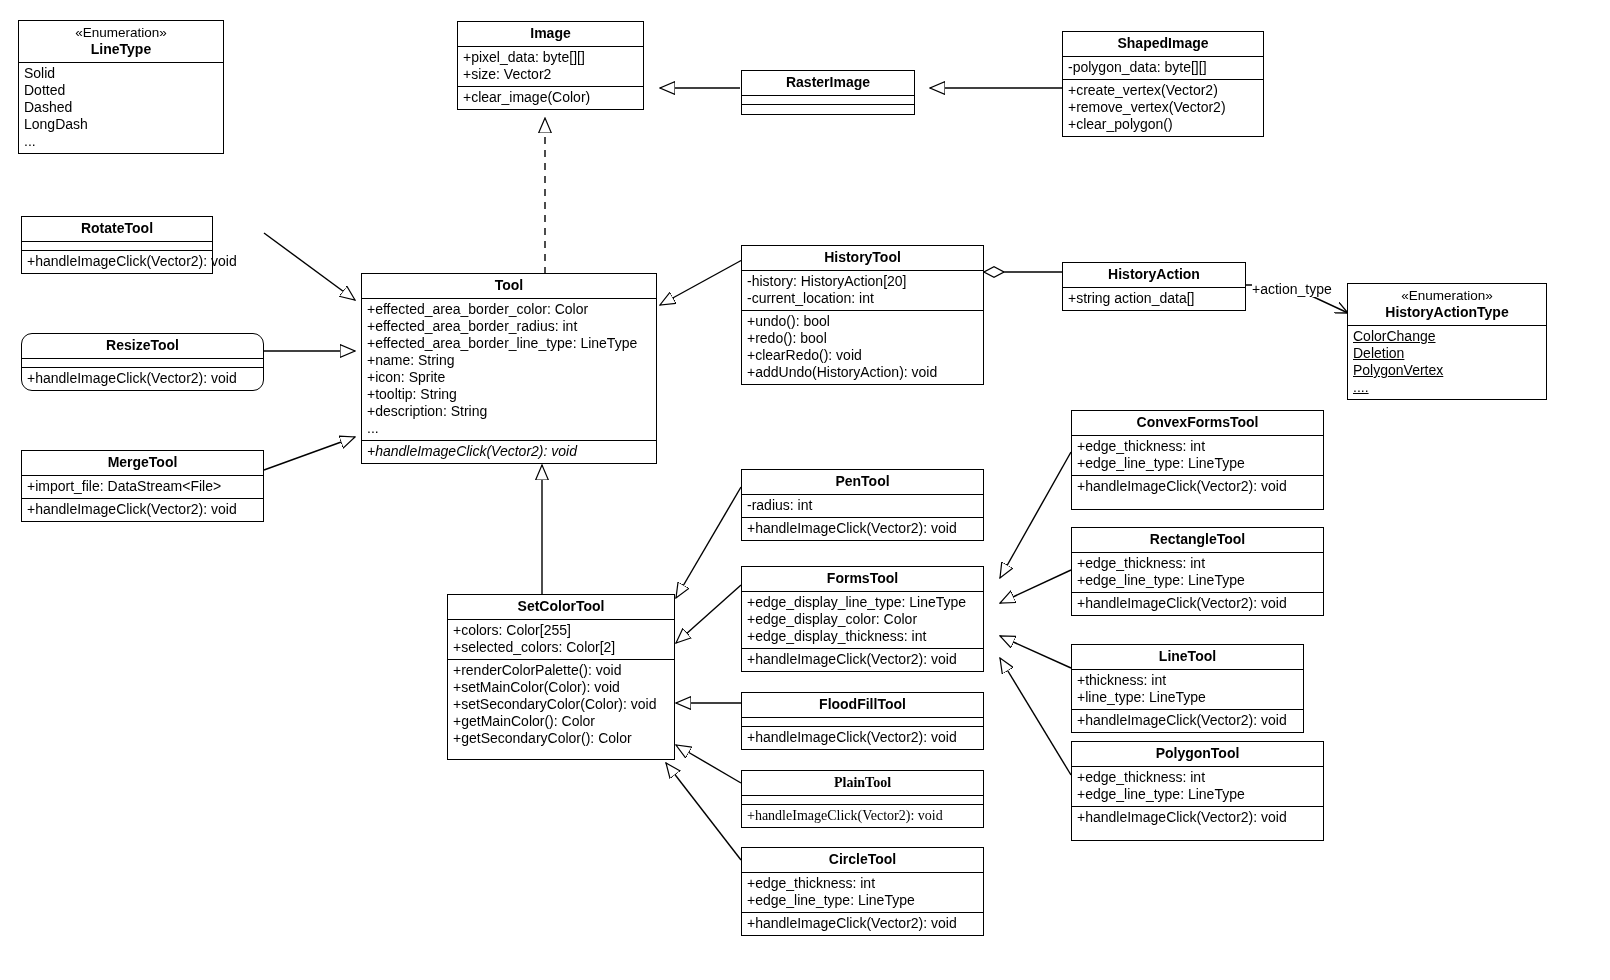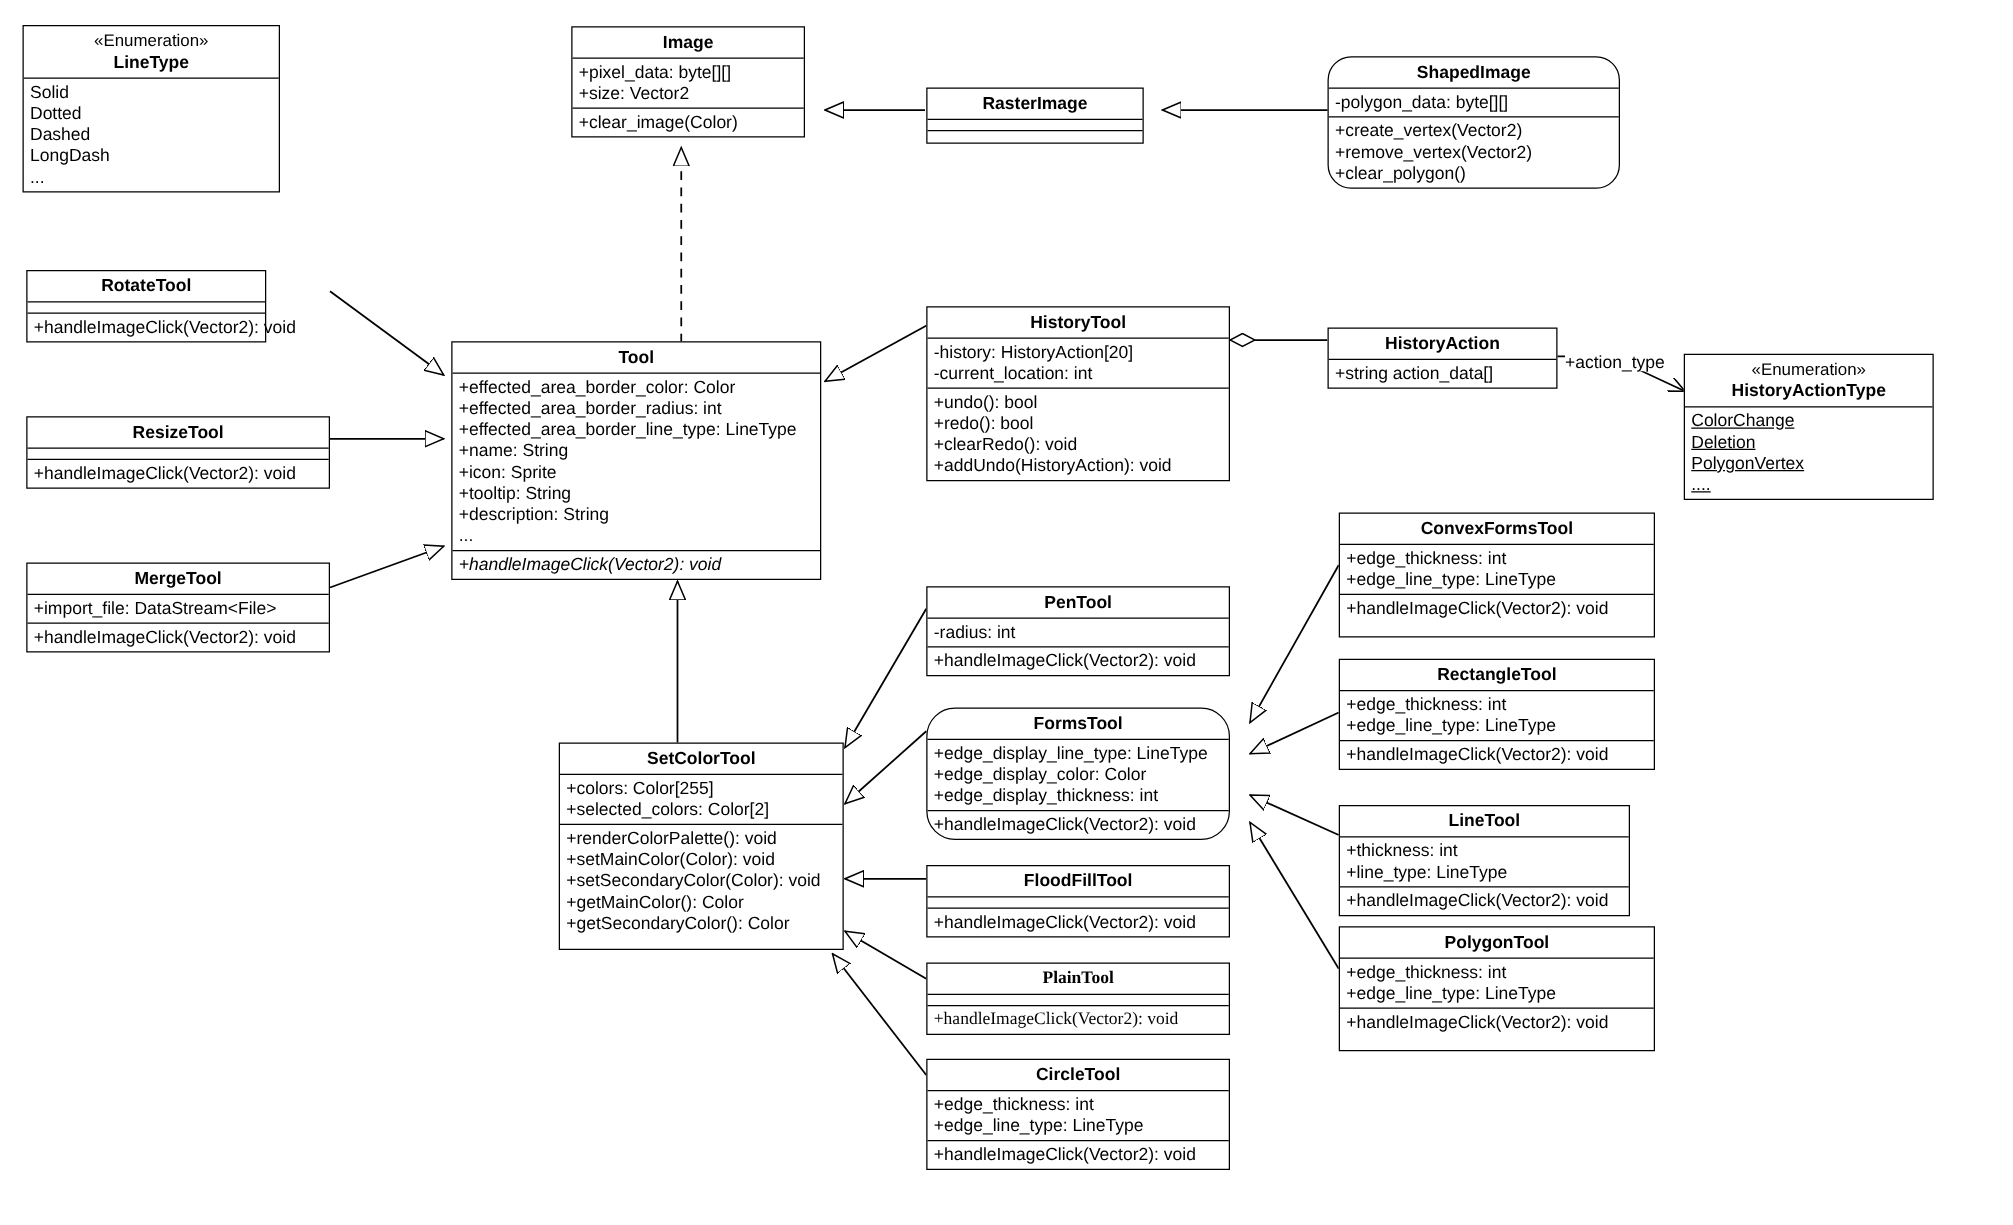--- a/index.html
+++ b/index.html
@@ -165,21 +165,21 @@
   </div>
 
   <div class="uml-class" style="left:741px; top:70px; width:174px;">
     <div class="uml-section uml-name">
       <span>RasterImage</span>
     </div>
     <div class="uml-section empty"></div>
     <div class="uml-section empty"></div>
   </div>
 
-  <div class="uml-class" style="left:1062px; top:45px; width:234px;border-radius:19px;">
+  <div class="uml-class" style="left:1062px; top:31px; width:202px;">
     <div class="uml-section uml-name">
       <span>ShapedImage</span>
     </div>
     <div class="uml-section">
       <div class="uml-row">-polygon_data: byte[][]</div>
     </div>
     <div class="uml-section" style="min-height:51px;">
       <div class="uml-row">+create_vertex(Vector2)</div>
       <div class="uml-row">+remove_vertex(Vector2)</div>
       <div class="uml-row">+clear_polygon()</div>
@@ -189,21 +189,21 @@
   <div class="uml-class" style="left:21px; top:216px; width:192px;">
     <div class="uml-section uml-name">
       <span>RotateTool</span>
     </div>
     <div class="uml-section empty"></div>
     <div class="uml-section">
       <div class="uml-row">+handleImageClick(Vector2): void</div>
     </div>
   </div>
 
-  <div class="uml-class" style="left:21px; top:333px; width:243px;">
+  <div class="uml-class" style="left:21px; top:333px; width:243px;border-radius:11px;">
     <div class="uml-section uml-name">
       <span>ResizeTool</span>
     </div>
     <div class="uml-section empty"></div>
     <div class="uml-section">
       <div class="uml-row">+handleImageClick(Vector2): void</div>
     </div>
   </div>
 
   <div class="uml-class" style="left:21px; top:450px; width:243px;">
@@ -334,21 +334,21 @@
       <span>PenTool</span>
     </div>
     <div class="uml-section">
       <div class="uml-row">-radius: int</div>
     </div>
     <div class="uml-section">
       <div class="uml-row">+handleImageClick(Vector2): void</div>
     </div>
   </div>
 
-  <div class="uml-class" style="left:741px; top:566px; width:243px;border-radius:23px;">
+  <div class="uml-class" style="left:741px; top:566px; width:243px;">
     <div class="uml-section uml-name">
       <span>FormsTool</span>
     </div>
     <div class="uml-section">
       <div class="uml-row">+edge_display_line_type: LineType</div>
       <div class="uml-row">+edge_display_color: Color</div>
       <div class="uml-row">+edge_display_thickness: int</div>
     </div>
     <div class="uml-section">
       <div class="uml-row">+handleImageClick(Vector2): void</div>

